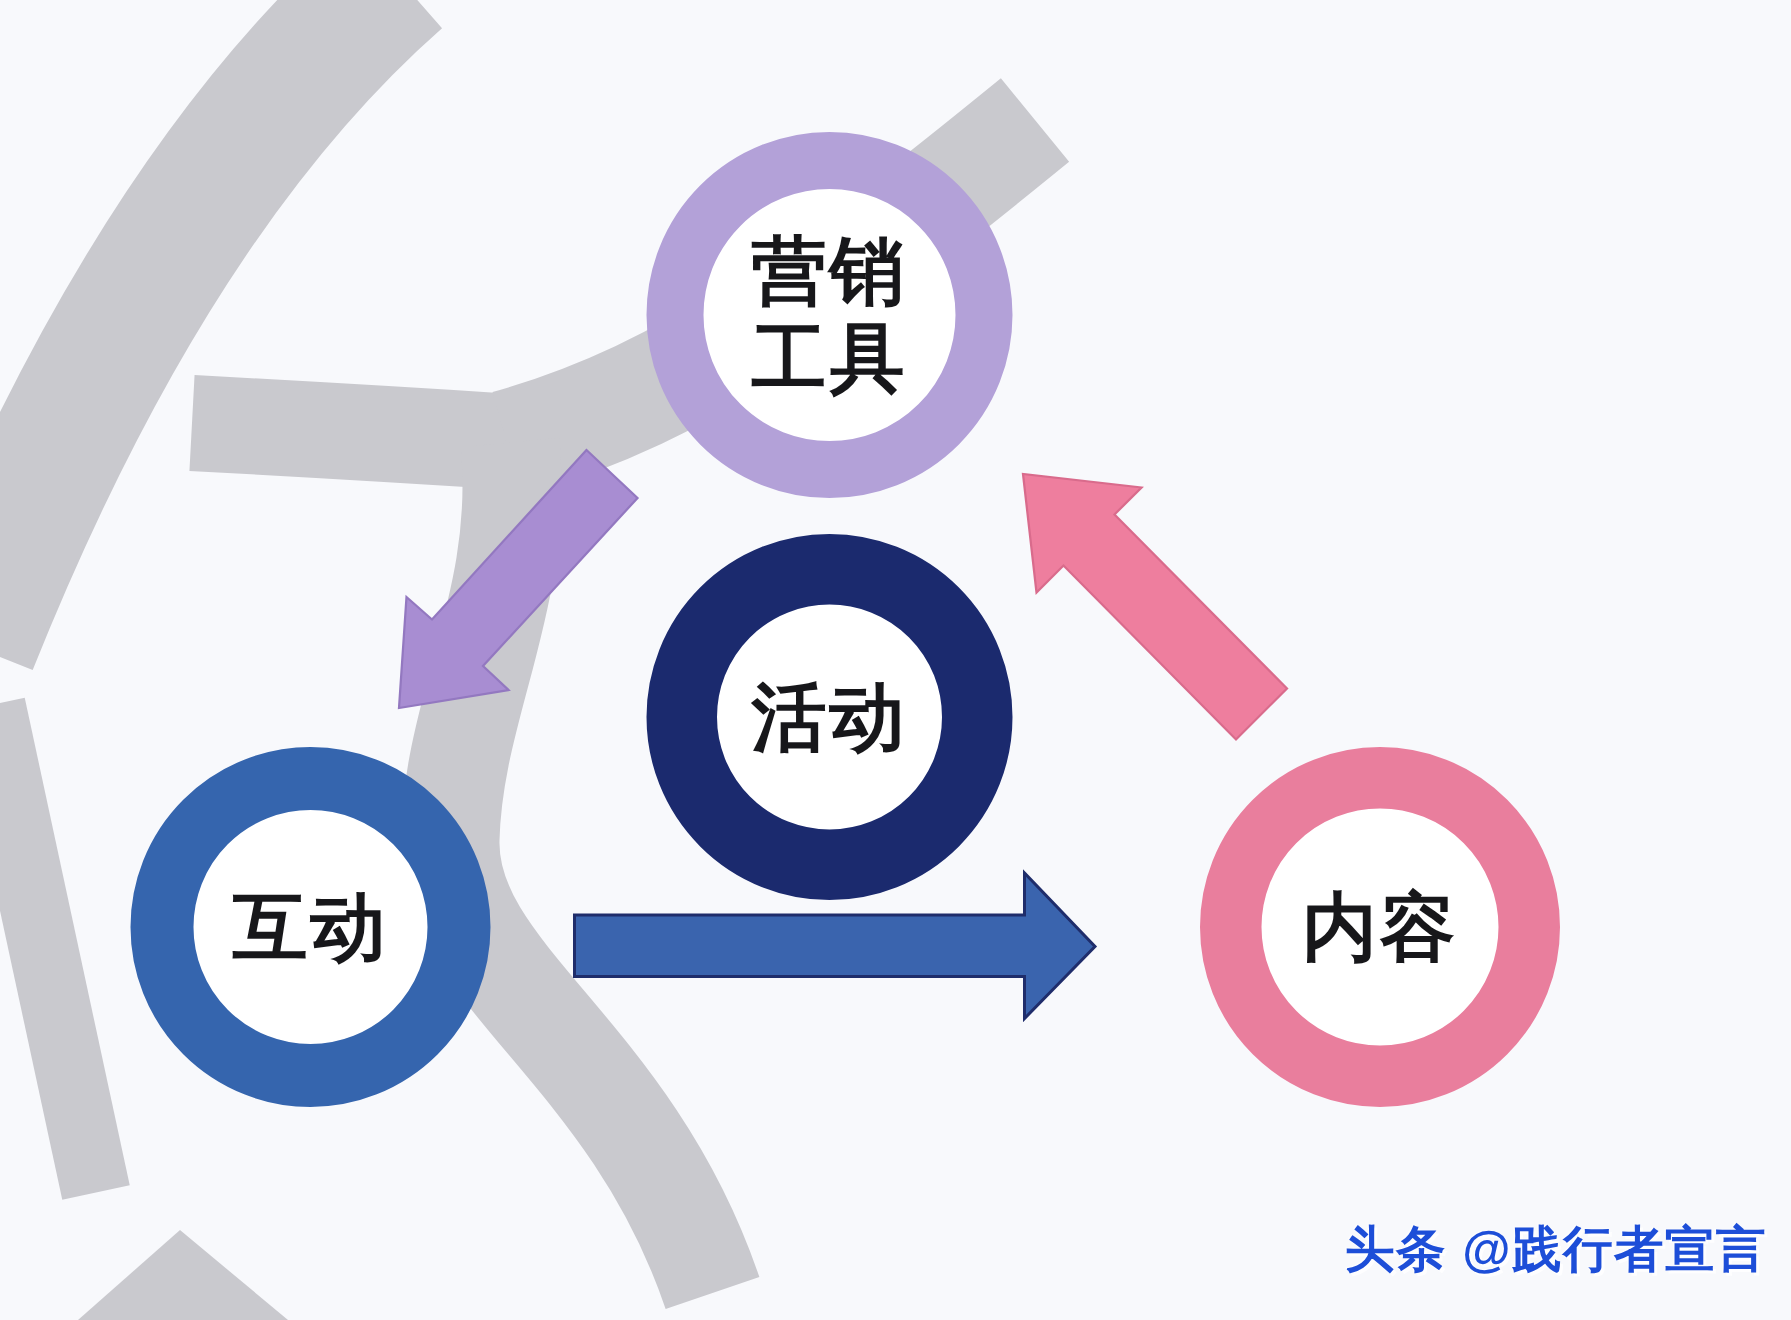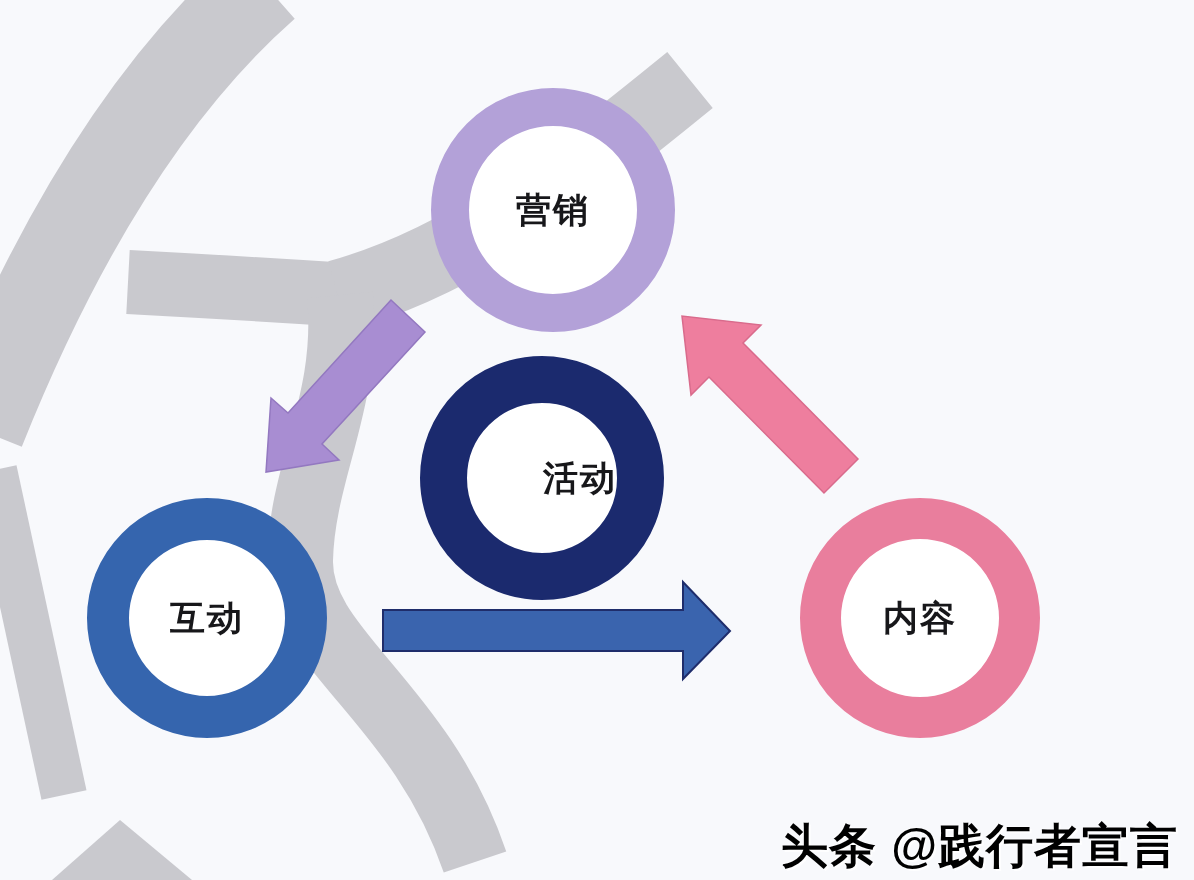--- a/index.html
+++ b/index.html
@@ -8,30 +8,30 @@
     background:#f8f9fc; overflow:hidden;
     font-family:"Liberation Sans", sans-serif;
   }
   .bg-svg { position:absolute; left:0; top:0; z-index:0; }
   .node {
     position:absolute; border-radius:50%; background:#ffffff;
     box-sizing:border-box; z-index:2;
     display:flex; flex-direction:column; align-items:center; justify-content:center;
   }
   .node-label {
-    font-weight:bold; color:#17171a; font-size:35px; line-height:1.16;
+    font-weight:bold; color:#17171a; font-size:50px; line-height:1.16;
     text-align:center; letter-spacing:2px; white-space:nowrap;
   }
   #node-marketing-tools   { left:431px; top:88px;  width:244px; height:244px; border:38px solid #b3a1d8; }
-  #node-activity-format   { left:420px; top:356px; width:244px; height:244px; border:47px solid #1b2a6e;align-items:flex-end; }
+  #node-activity-format   { left:431px; top:356px; width:244px; height:244px; border:47px solid #1b2a6e; }
   #node-interactive-scenes{ left:87px;  top:498px; width:240px; height:240px; border:42px solid #3565ae; }
   #node-content-packaging { left:800px; top:498px; width:240px; height:240px; border:41px solid #e97e9d; }
   .watermark {
-    position:absolute; right:16px; bottom:2px; z-index:3;
-    font-size:47px; font-weight:bold; color:#000000; letter-spacing:1px;
+    position:absolute; right:16px; bottom:24px; z-index:3;
+    font-size:33px; font-weight:bold; color:#1d4ed8; letter-spacing:1px;
     text-shadow:2px 2px 0 rgba(255,255,255,0.85), -1px -1px 0 rgba(255,255,255,0.5);
     white-space:nowrap;
   }
 </style>
 </head>
 <body>
 
 <div class="canvas">
 
   <svg class="bg-svg" width="1194" height="880" viewBox="0 0 1194 880">
@@ -45,20 +45,21 @@
     </g>
     <polygon points="52,880 120,820 192,880" fill="#c9c9ce"></polygon>
 
     <polygon points="391,300 288,413 271,398 266,472 339,460 322,444 425,332" fill="#a88dd2" stroke="#9378c0" stroke-width="1.5"></polygon>
     <polygon points="858,459 743,343 761,325 682,316 691,395 709,377 824,493" fill="#ee7e9e" stroke="#d96b8c" stroke-width="1.5"></polygon>
     <polygon points="383,610 683,610 683,582 730,631 683,679 683,651 383,651" fill="#3a64ae" stroke="#1f2d6b" stroke-width="2"></polygon>
   </svg>
 
   <div class="node" id="node-marketing-tools">
     <span class="node-label">营销</span>
+    <span class="node-label">工具</span>
   </div>
 
   <div class="node" id="node-activity-format">
     <span class="node-label">活动</span>
   </div>
 
   <div class="node" id="node-interactive-scenes">
     <span class="node-label">互动</span>
   </div>
 

